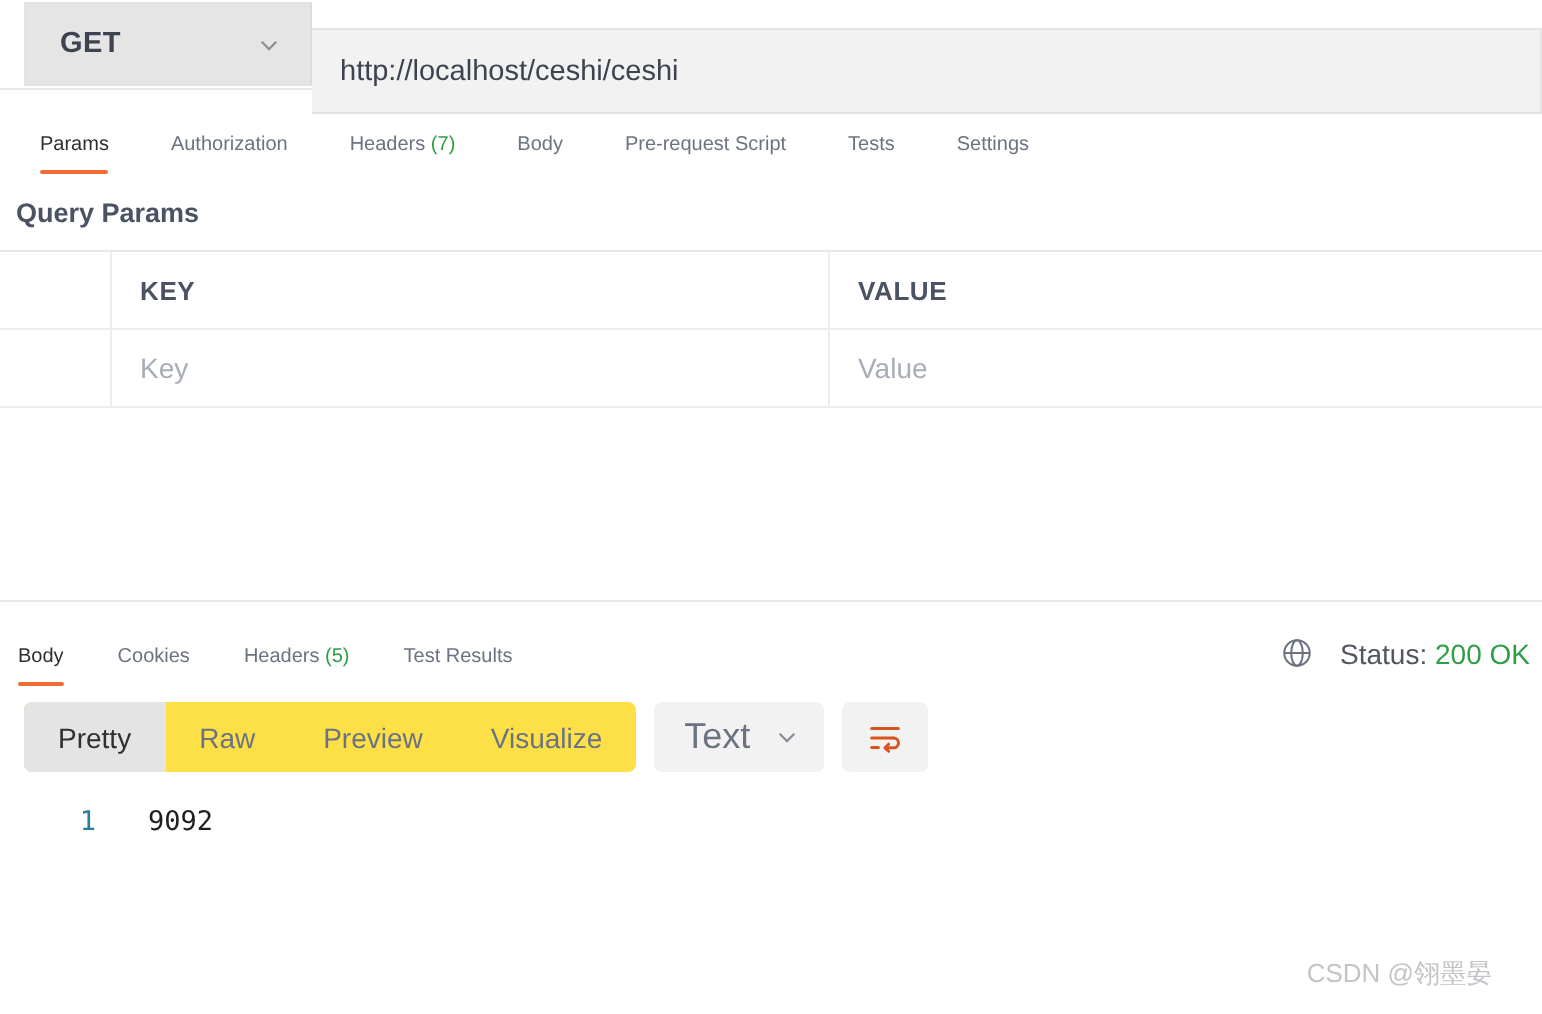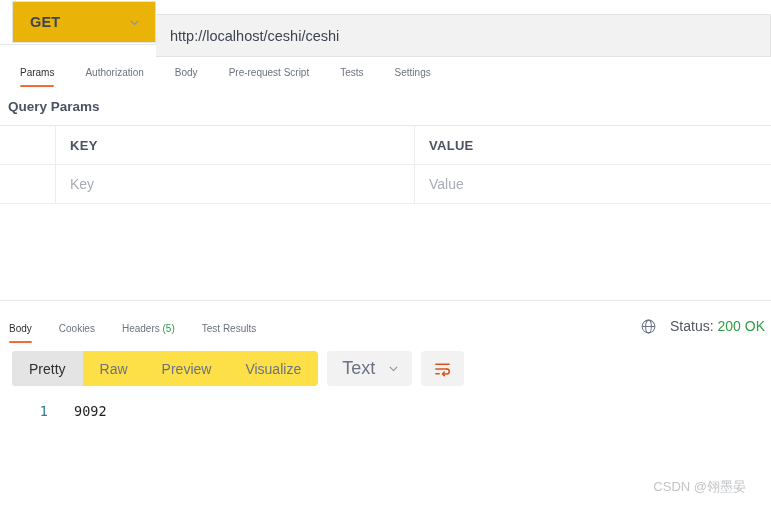--- a/index.html
+++ b/index.html
@@ -24,21 +24,21 @@
     padding-left: 12px;
     padding-right: 0;
     box-sizing: border-box;
     border-bottom: 1px solid #e8e8e8;
   }
   .method-select {
     width: 144px;
     display: flex;
     align-items: center;
     justify-content: space-between;
-    background: #eab308;
+    background: #e5e5e5;
     border: 1px solid #e3e3e3;
     border-right: 1px solid #dcdcdc;
     box-sizing: border-box;
     padding: 0 14px 0 17px;
     height: 42px;
     margin-top: 1px;
     cursor: pointer;
   }
   .method-label {
     font-size: 14.5px;
@@ -153,20 +153,21 @@
     align-items: flex-end;
     justify-content: space-between;
     height: 42px;
     padding: 0 6px 0 6px;
     box-sizing: border-box;
   }
   .resp-tabs { display: flex; align-items: flex-end; padding-left: 3px; }
   .resp-tabs .tab { margin-right: 27px; }
   .status-wrap {
     display: flex;
+    align-items: center;
     padding-bottom: 8px;
     padding-right: 0px;
   }
   .globe-icon {
     width: 17px;
     height: 17px;
     margin-right: 13px;
     display: inline-block;
     color: #6b7280;
   }
@@ -275,20 +276,24 @@
     <span class="url-text">http://localhost/ceshi/ceshi</span>
   </div>
 </div>
 
 <div class="req-tabs">
   <div class="tab active">
     <span>Params</span>
   </div>
   <div class="tab">
     <span>Authorization</span>
+  </div>
+  <div class="tab">
+    <span>Headers</span>
+    <span class="hdr-count">(7)</span>
   </div>
   <div class="tab">
     <span>Body</span>
   </div>
   <div class="tab">
     <span>Pre-request Script</span>
   </div>
   <div class="tab">
     <span>Tests</span>
   </div>

